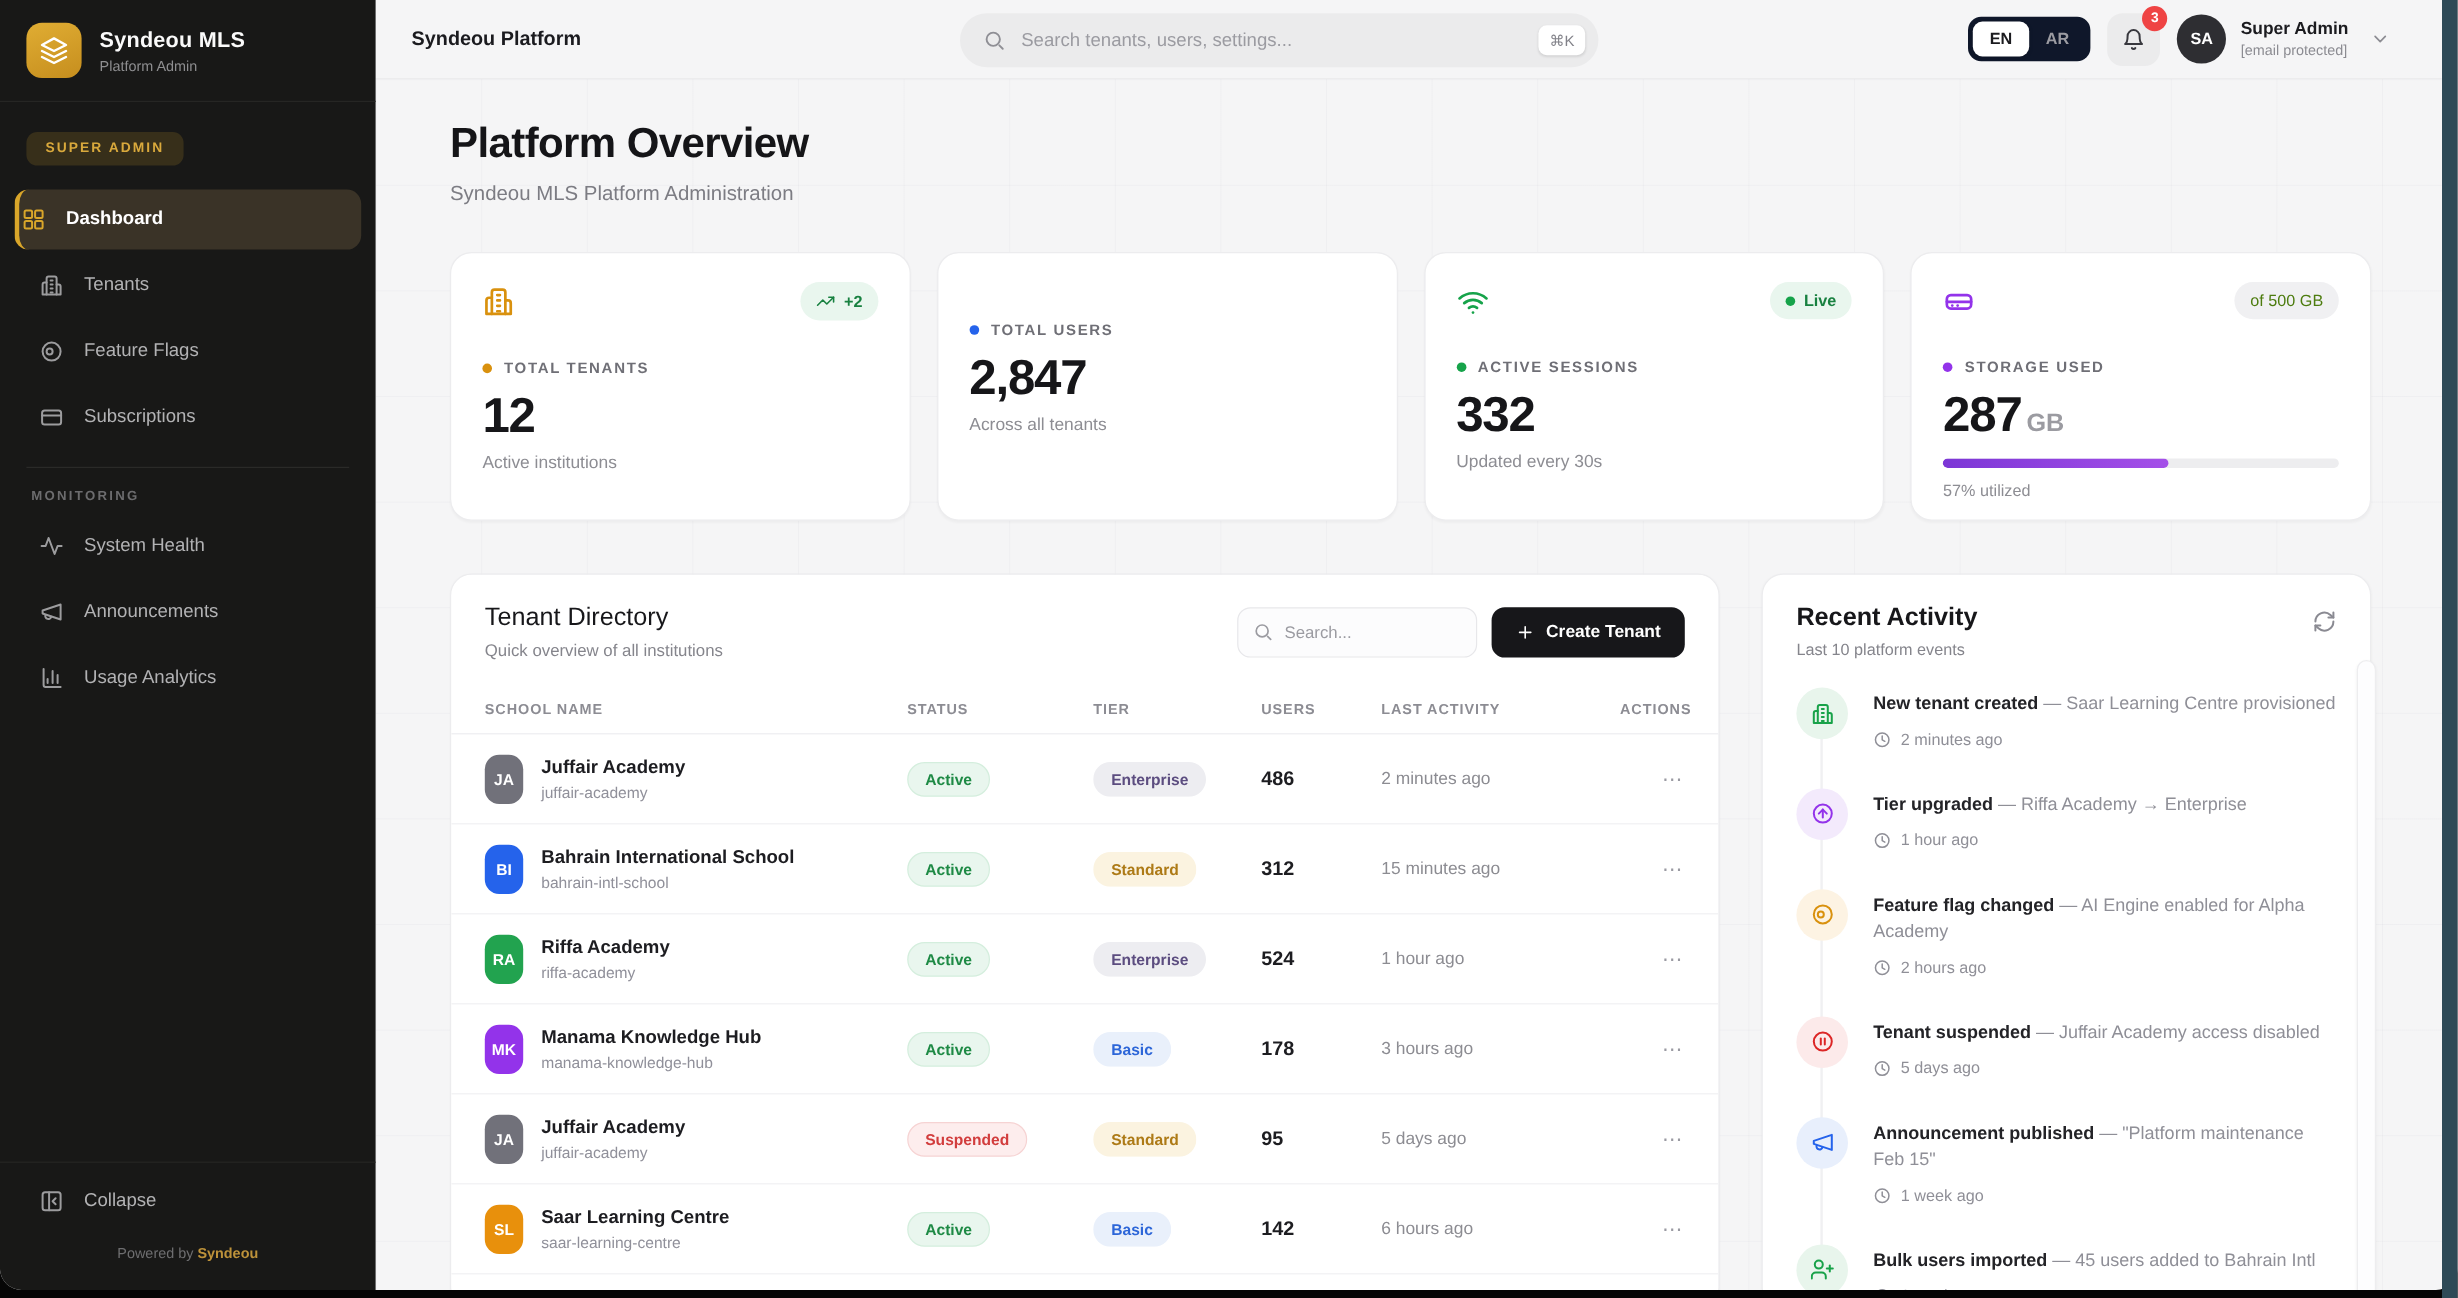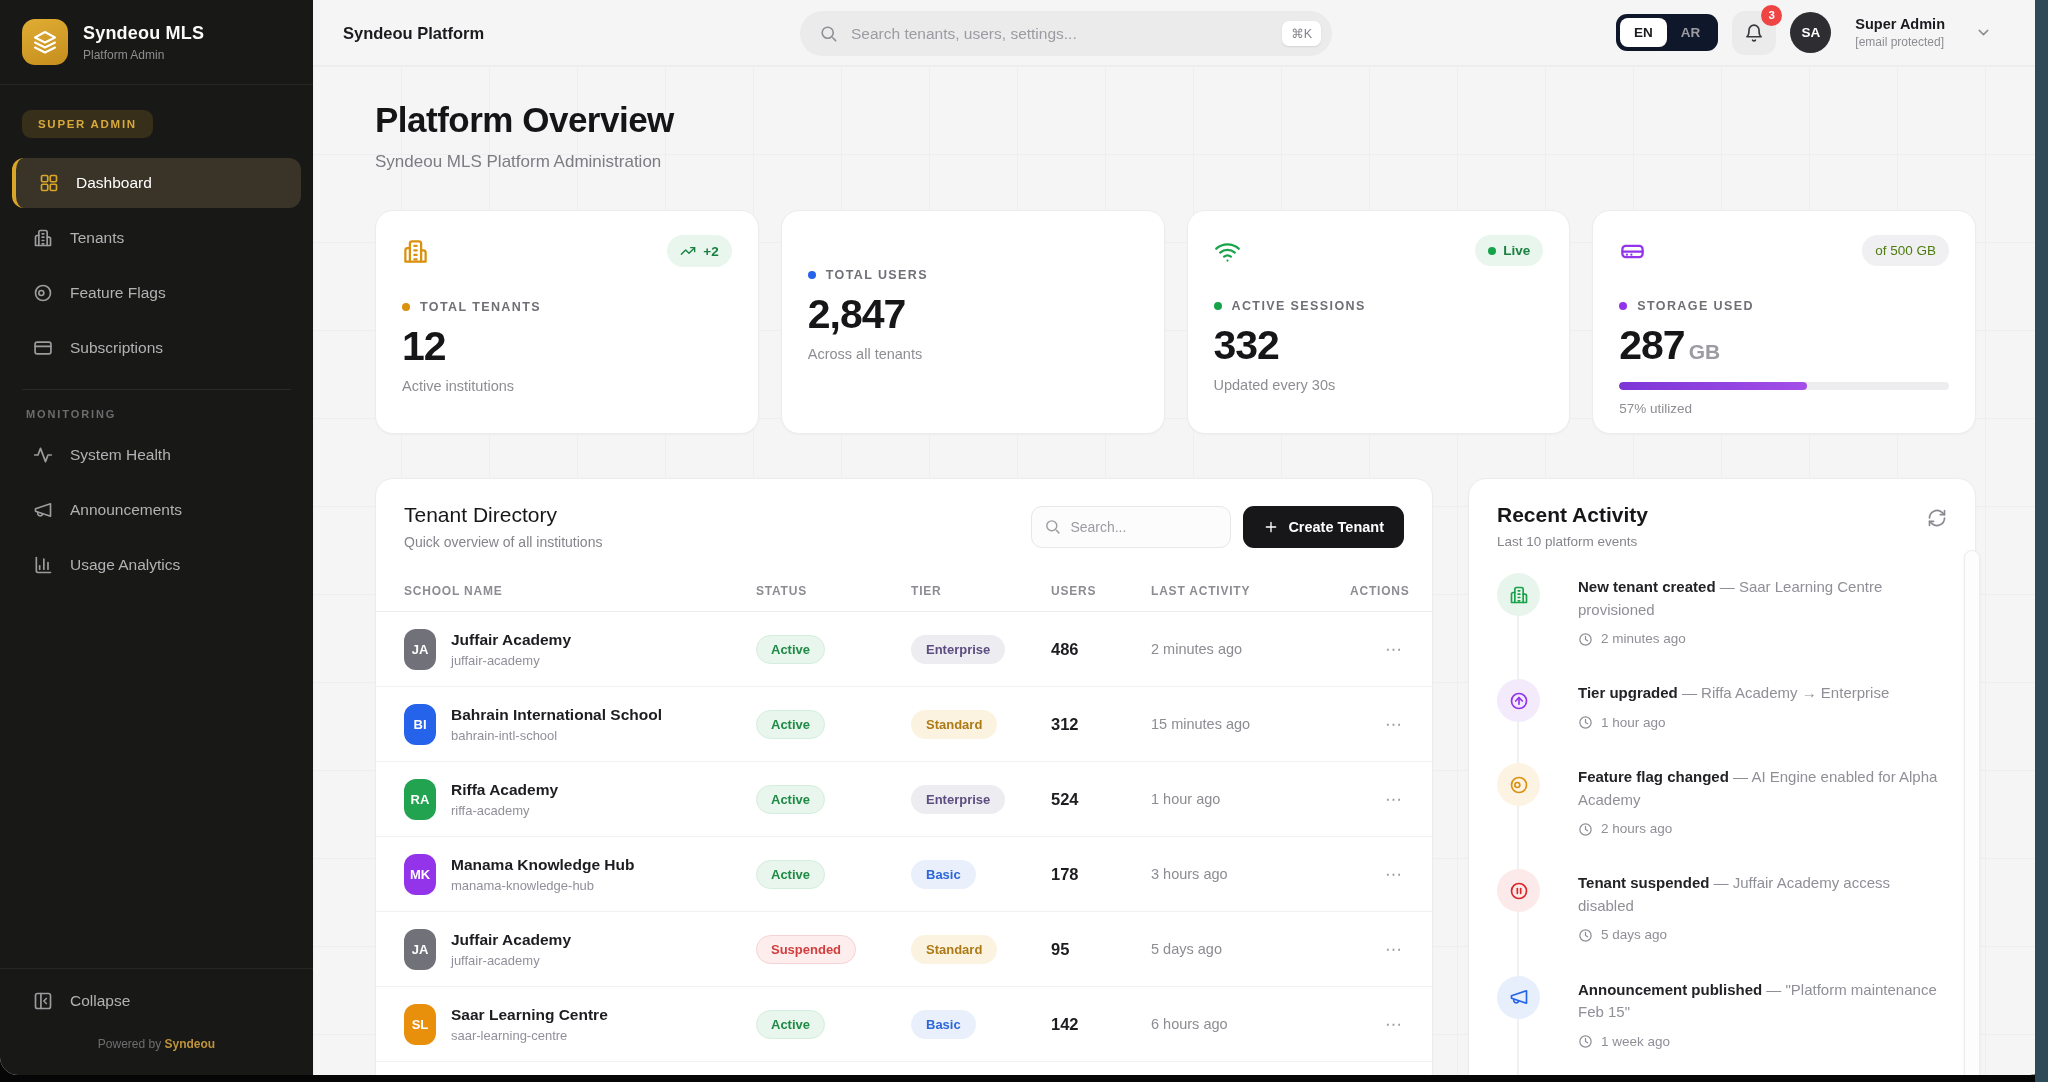--- a/index.html
+++ b/index.html
@@ -20,21 +20,21 @@
   .sb-logo .ic{width:24px;height:24px}
   .sb-title{font-size:18px;font-weight:700;color:#fafafa;letter-spacing:.2px}
   .sb-sub{font-size:12px;color:#8e8e90;margin-top:4px}
   .sb-badge-wrap{margin:25px 22px 0}
   .badge-superadmin{display:inline-block;padding:8px 16px;border-radius:9px;background:rgba(217,166,42,.16);
            color:#d9a93c;font-size:11.5px;font-weight:700;letter-spacing:1.7px}
   .sb-nav{margin:20px 12px 0;display:flex;flex-direction:column;gap:5px}
   .nav-item{display:flex;align-items:center;gap:17px;height:50px;padding-left:21px;border-radius:12px;
             font-size:15.5px;color:#b2b2b4;cursor:pointer}
   .nav-item .ic{width:20px;height:20px;color:#9c9c9e;flex-shrink:0}
-  .nav-item.c-active{background:#3a3327;color:#fff;font-weight:400;border-left:4px solid #d9a62a;padding-left:23px}
+  .nav-item.c-active{background:#3a3327;color:#fff;font-weight:700;border-left:4px solid #d9a62a;padding-left:2px}
   .nav-item.c-active .ic{color:#d9a62a}
   .sb-div{height:1px;background:#2a2a28;margin:16px 22px}
   .sb-section{font-size:11px;font-weight:700;letter-spacing:1.9px;color:#6c6c6e;margin:2px 0 10px 26px}
   .sb-spacer{flex:1}
   .sb-collapse{display:flex;align-items:center;gap:17px;padding:22px 0 10px 33px;border-top:1px solid #262624;
                font-size:15.5px;color:#b2b2b4;cursor:pointer}
   .sb-collapse .ic{width:20px;height:20px;color:#9c9c9e}
   .sb-powered{text-align:center;font-size:12px;color:#6e6e70;padding:16px 0 24px}
   .sb-powered .brand{color:#bd923a;font-weight:600}
 
@@ -50,21 +50,21 @@
   .kbd{background:#fff;border-radius:7px;padding:5px 9px;font-size:12.5px;color:#828289;box-shadow:0 1px 2px rgba(0,0,0,.1)}
   .tb-right{position:absolute;right:56px;top:0;height:100%;display:flex;align-items:center;gap:14px}
   .lang{display:flex;background:#0f172a;border-radius:11px;padding:4px;font-size:13.5px;font-weight:700;cursor:pointer}
   .lang .on{background:#fff;color:#1b1b1f;border-radius:8px;padding:7px 14px;box-shadow:0 1px 3px rgba(0,0,0,.12)}
   .lang .off{color:#9b9ba1;padding:7px 14px}
   .bell-btn{position:relative;width:44px;height:44px;border-radius:13px;background:#ebebec;display:flex;
             align-items:center;justify-content:center;color:#38383e;cursor:pointer}
   .bell-btn .ic{width:20px;height:20px}
   .bell-badge{position:absolute;top:-6px;right:-6px;min-width:21px;height:21px;border-radius:11px;background:#ef4444;
               color:#fff;font-size:11.5px;font-weight:700;display:flex;align-items:center;justify-content:center;padding:0 5px}
-  .user-chip{display:flex;align-items:center;gap:24px;cursor:pointer}
+  .user-chip{display:flex;align-items:center;gap:12px;cursor:pointer}
   .avatar{width:41px;height:41px;border-radius:50%;background:#2e2e32;color:#fff;font-size:13.5px;font-weight:700;
           display:flex;align-items:center;justify-content:center}
   .user-name{font-size:14.5px;font-weight:700;color:#1b1b1f}
   .user-email{font-size:12px;color:#8c8c92;margin-top:3px}
   .chev{width:17px;height:17px;color:#8c8c92;margin-left:6px}
 
   .content{flex:1;padding:34px 72px 0 62px;overflow:hidden;
     background-image:linear-gradient(to right,rgba(90,90,130,.04) 1px,transparent 1px),
                      linear-gradient(to bottom,rgba(90,90,130,.04) 1px,transparent 1px);
     background-size:88px 88px}
@@ -127,21 +127,21 @@
   .t-last{font-size:14.5px;color:#8c8c92}
   .t-actions{text-align:right;color:#9a9aa2;font-size:17px;letter-spacing:2px;cursor:pointer}
   .td-footer{display:flex;justify-content:space-between;align-items:center;padding:19px 28px;font-size:13.5px;color:#8c8c92}
 
   .ra-header{display:flex;justify-content:space-between;align-items:flex-start;padding:24px 28px 14px}
   .ra-title{font-size:21px;font-weight:700;color:#17171a}
   .ra-sub{font-size:13.5px;color:#85858c;margin-top:7px}
   .refresh-btn{width:20px;height:20px;color:#8a8a92;margin-top:5px;cursor:pointer}
   .ra-list{position:relative;padding:10px 26px 0 28px}
   .ra-line{position:absolute;left:48px;top:14px;bottom:0;width:2px;background:#f0f0f2}
-  .ra-item{position:relative;display:flex;gap:38px;margin-bottom:30px}
+  .ra-item{position:relative;display:flex;gap:21px;margin-bottom:30px}
   .ra-icon{width:43px;height:43px;border-radius:50%;display:flex;align-items:center;justify-content:center;
            flex-shrink:0;position:relative;z-index:1}
   .ra-icon .ic{width:20px;height:20px}
   .ra-icon.c-green{background:#e8f5ec;color:#18a249}
   .ra-icon.c-purple{background:#f3eafc;color:#9333ea}
   .ra-icon.c-amber{background:#fdf3e3;color:#d9910e}
   .ra-icon.c-red{background:#fceaea;color:#dc2626}
   .ra-icon.c-blue{background:#e8effc;color:#2563eb}
   .ra-text{flex:1;font-size:15px;line-height:1.5;padding-top:3px;max-width:392px}
   .ra-title-b{font-weight:700;color:#232327}

